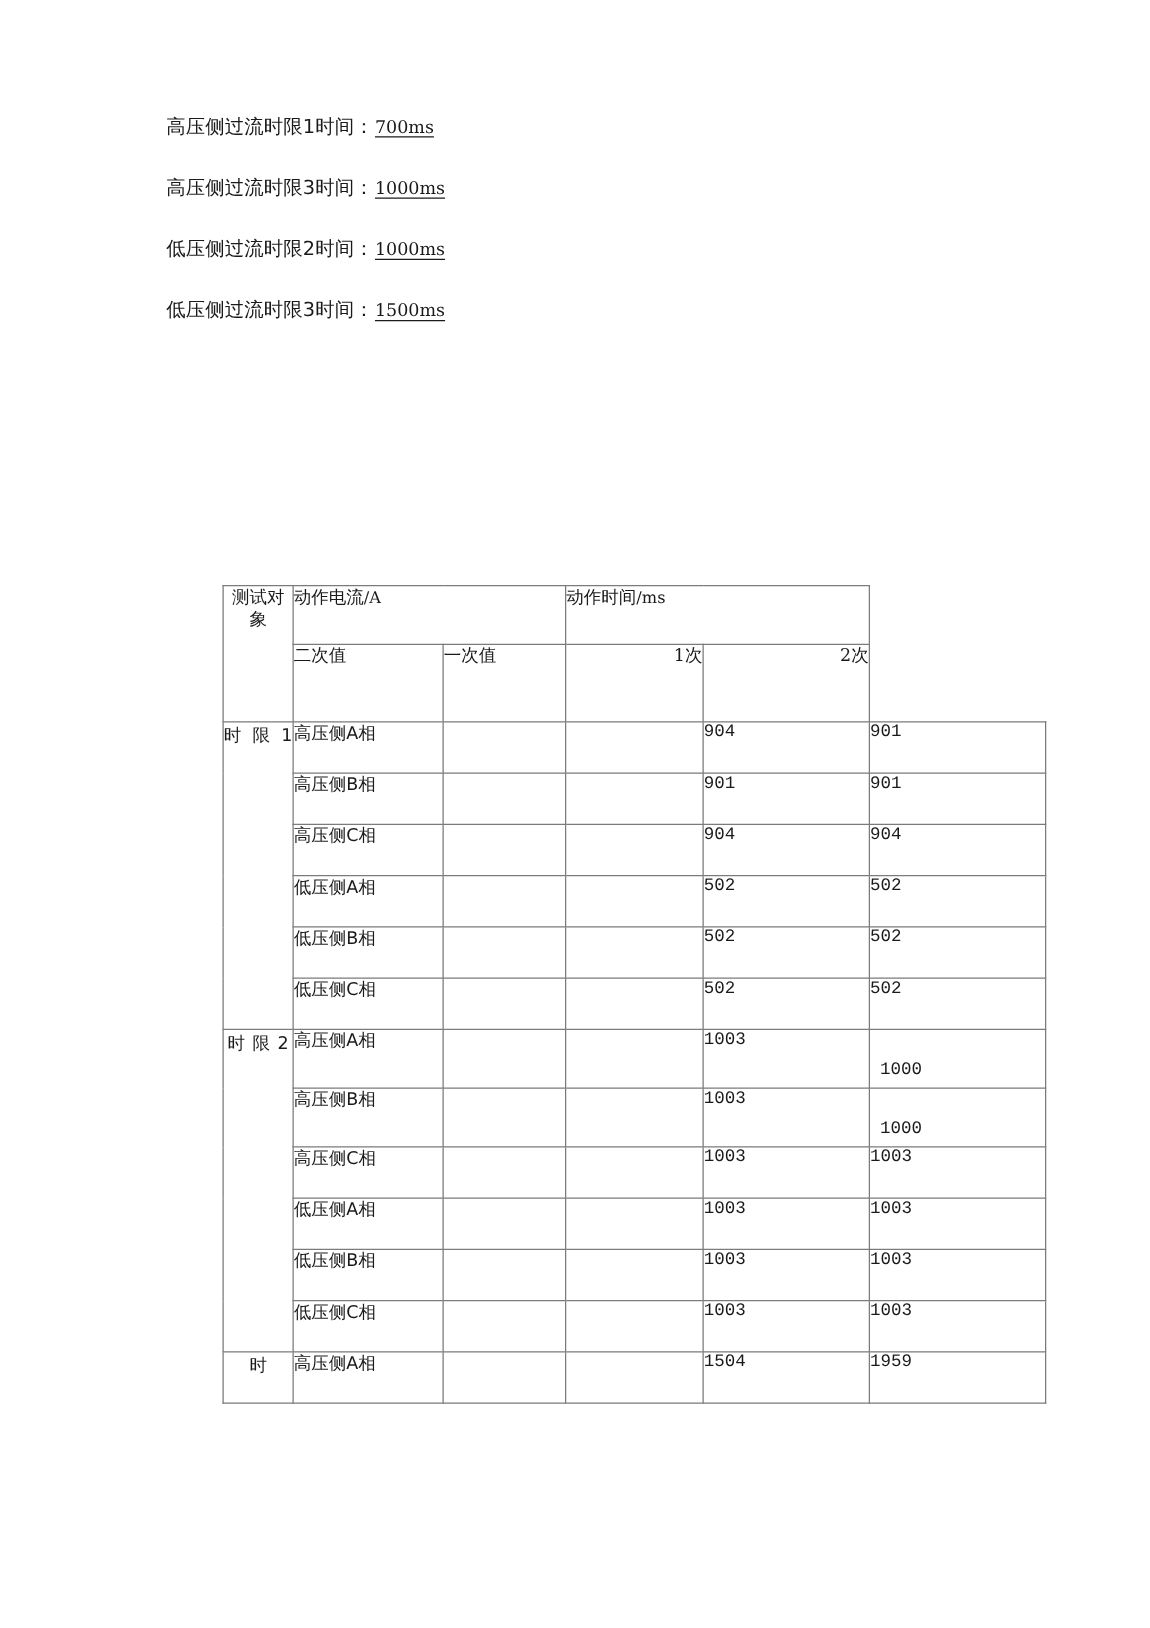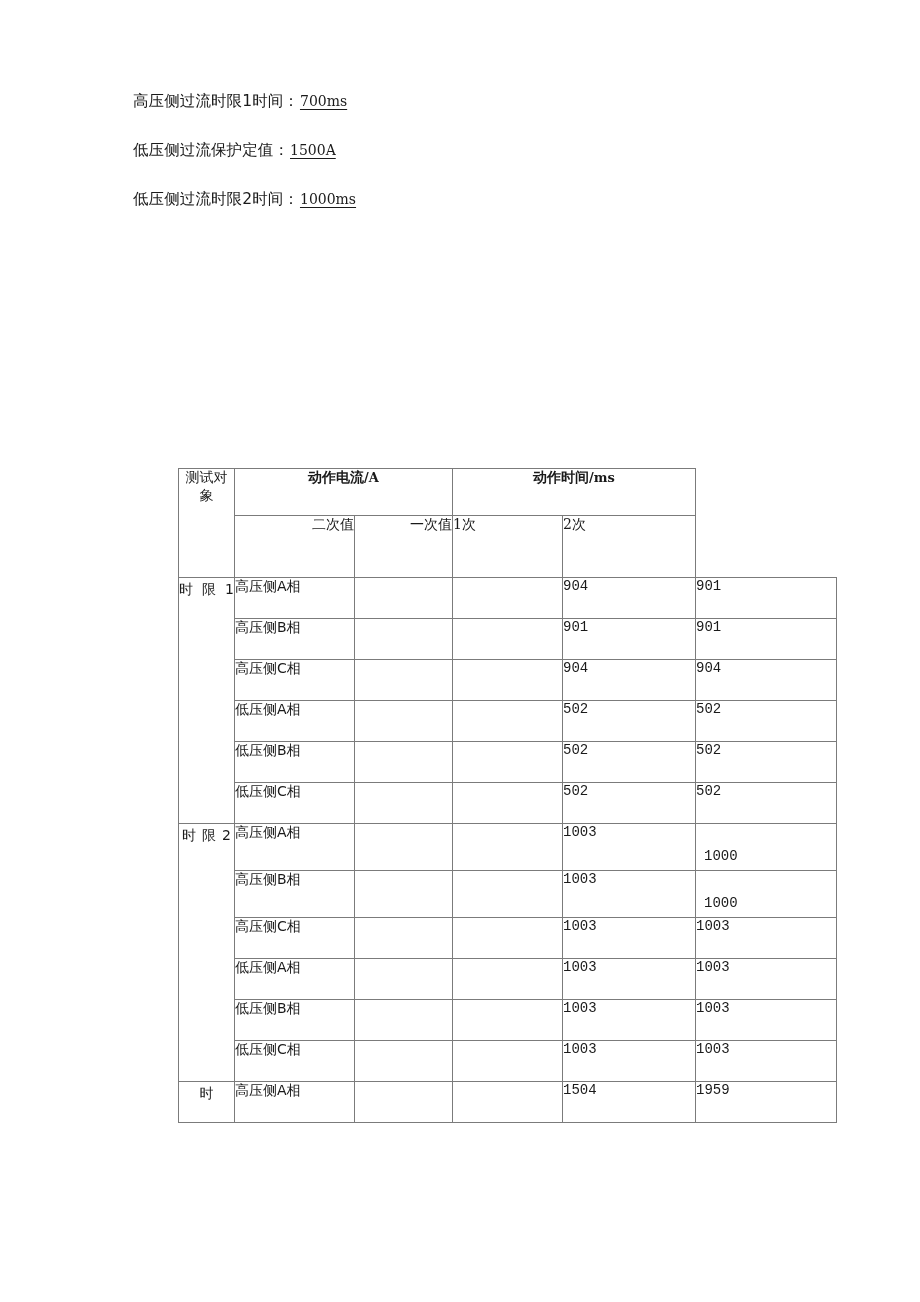--- a/index.html
+++ b/index.html
@@ -74,49 +74,47 @@
   col.c-grp  { width: 56px; }
   col.c-obj  { width: 120px; }
   col.c-sec  { width: 98px; }
   col.c-pri  { width: 110px; }
   col.c-t1   { width: 133px; }
   col.c-t2   { width: 141px; }
 
   
   .h-main {
     height: 46px;
-    text-align: center;
     vertical-align: middle;
     font-family: "DejaVu Sans", "Liberation Sans", sans-serif;
     font-size: 15px;
-    font-weight: bold;
   }
   .h-main .unit {
     font-family: "DejaVu Serif", "Liberation Serif", serif;
     font-size: 13px;
   }
   .h-obj {
     height: 107px;
     text-align: center;
     vertical-align: top;
     font-family: "DejaVu Sans", "Liberation Sans", sans-serif;
     font-size: 15px;
     padding-top: 13px;
   }
   .h-sub-center {
     height: 61px;
-    text-align: right;
+    text-align: left;
     vertical-align: top;
     padding-top: 10px;
     font-family: "DejaVu Sans", "Liberation Sans", sans-serif;
     font-size: 15px;
   }
   .h-sub-left {
     height: 61px;
-    text-align: left;
+    text-align: right;
     vertical-align: bottom;
     padding: 0 0 10px 8px;
     font-family: "DejaVu Serif", "Liberation Serif", serif;
     font-size: 14px;
     margin-top: 22px;
   }
 
   
   .grp-cell {
     text-align: justify;
@@ -159,22 +157,23 @@
     height: 40px;
   }
 </style>
 </head>
 <body>
 
 <div class="page">
 
   <div class="para-block">
       <div class="para"><span class="label">高压侧过流时限1时间：</span><span class="value">700ms</span></div>
-      <div class="para"><span class="label">低压侧过流保护定值：</span><span class="value">1500A</span></div>
+      <div class="para"><span class="label">高压侧过流时限3时间：</span><span class="value">1000ms</span></div>
       <div class="para"><span class="label">低压侧过流时限2时间：</span><span class="value">1000ms</span></div>
+      <div class="para"><span class="label">低压侧过流时限3时间：</span><span class="value">1500ms</span></div>
     </div>
 
   <div class="tbl-wrap">
     <table class="report">
       <colgroup>
         <col class="c-grp">
           <col class="c-obj">
           <col class="c-sec">
         <col class="c-pri">
           <col class="c-t1">

